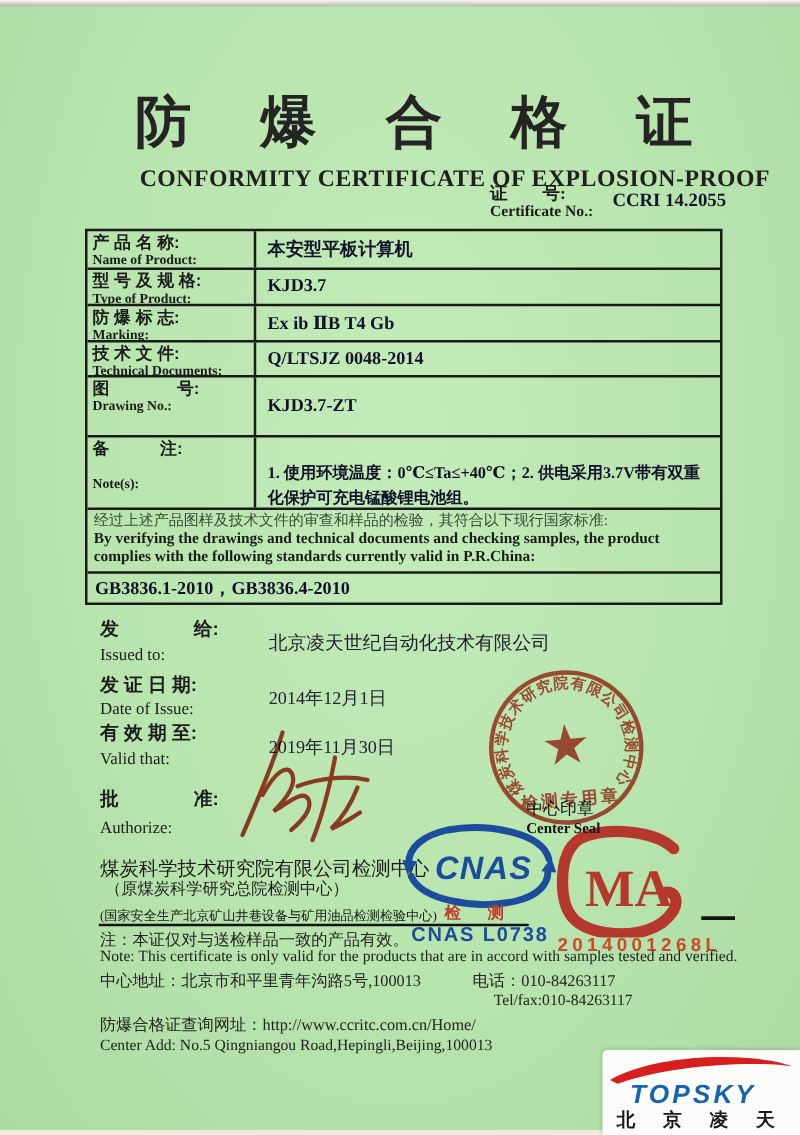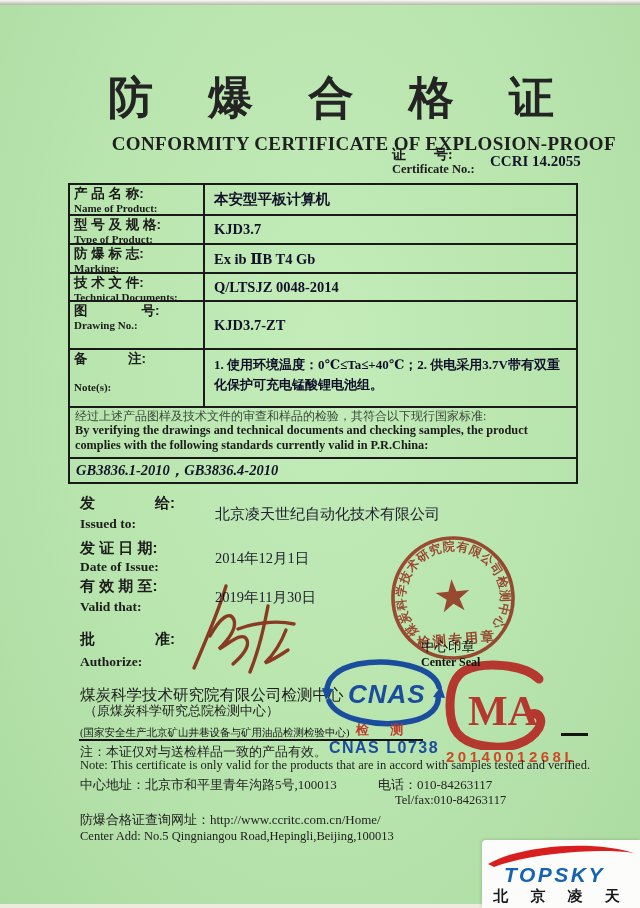--- a/index.html
+++ b/index.html
@@ -25,30 +25,30 @@
   .t-row{display:flex;border-bottom:2px solid #1a1a1a;box-sizing:border-box;}
   .t-row:last-child{border-bottom:none;}
   .lbl{width:135px;border-right:2px solid #1a1a1a;box-sizing:border-box;
        padding:1px 3px 0 4px;overflow:hidden;}
   .lbl .cn{font-size:13.5px;font-weight:bold;line-height:1.15;
            font-family:"Liberation Sans","DejaVu Sans",sans-serif;white-space:nowrap;}
   .lbl .en{font-size:11px;font-weight:bold;line-height:1.1;white-space:nowrap;}
   .val{flex:1;padding:0 4px 0 9px;display:flex;align-items:center;
        font-size:14.5px;font-weight:bold;color:#12122a;}
   .h31{height:31px}.h29{height:29px}.h28{height:28px}.h35{height:48px}.h58{height:58px}
-  .note-val{font-size:13px;line-height:1.5;align-items:flex-start;padding-top:5px;color:#10102a;}
+  .note-val{font-size:13px;line-height:1.5;align-items:flex-start;padding-top:18px;color:#10102a;}
   .stmt{height:51px;border-bottom:2px solid #1a1a1a;box-sizing:border-box;padding:1px 5px;}
   .stmt .cn{font-size:12px;color:#3a463a;line-height:1.2;}
   .stmt .en{font-size:12.3px;font-weight:bold;line-height:1.22;color:#1b1b1b;}
   .standards{height:23px;display:flex;align-items:center;padding-left:6px;
-             font-size:14.5px;font-weight:bold;color:#12122a;font-style:italic;}
+             font-size:14.5px;font-weight:bold;color:#12122a;}
   
   .fld-cn{font-size:15px;font-weight:bold;
           font-family:"Liberation Sans","DejaVu Sans",sans-serif;}
-  .fld-en{font-size:13.5px;font-weight:bold;}
+  .fld-en{font-size:13.5px;font-weight:normal;}
   .fld-val{font-size:14.5px;color:#202030;}
   
   .org1{top:685px;left:80px;font-size:15.5px;color:#1d1d1d;}
   .org2{top:702px;left:84px;font-size:13px;color:#1d1d1d;}
   .org3{top:726px;left:80px;font-size:10.5px;font-weight:normal;color:#161616;}
   .org-underline{top:739px;left:79px;width:344px;height:2px;background:#141414;}
   .stray-dash{top:733px;left:561px;width:27px;height:2.5px;background:#141414;}
   .note-cn{top:743px;left:80px;font-size:13px;color:#242424;}
   .note-en{top:758px;left:80px;font-size:12.5px;color:#222;}
   .addr-cn{top:776px;left:80px;font-size:13px;color:#242424;}

